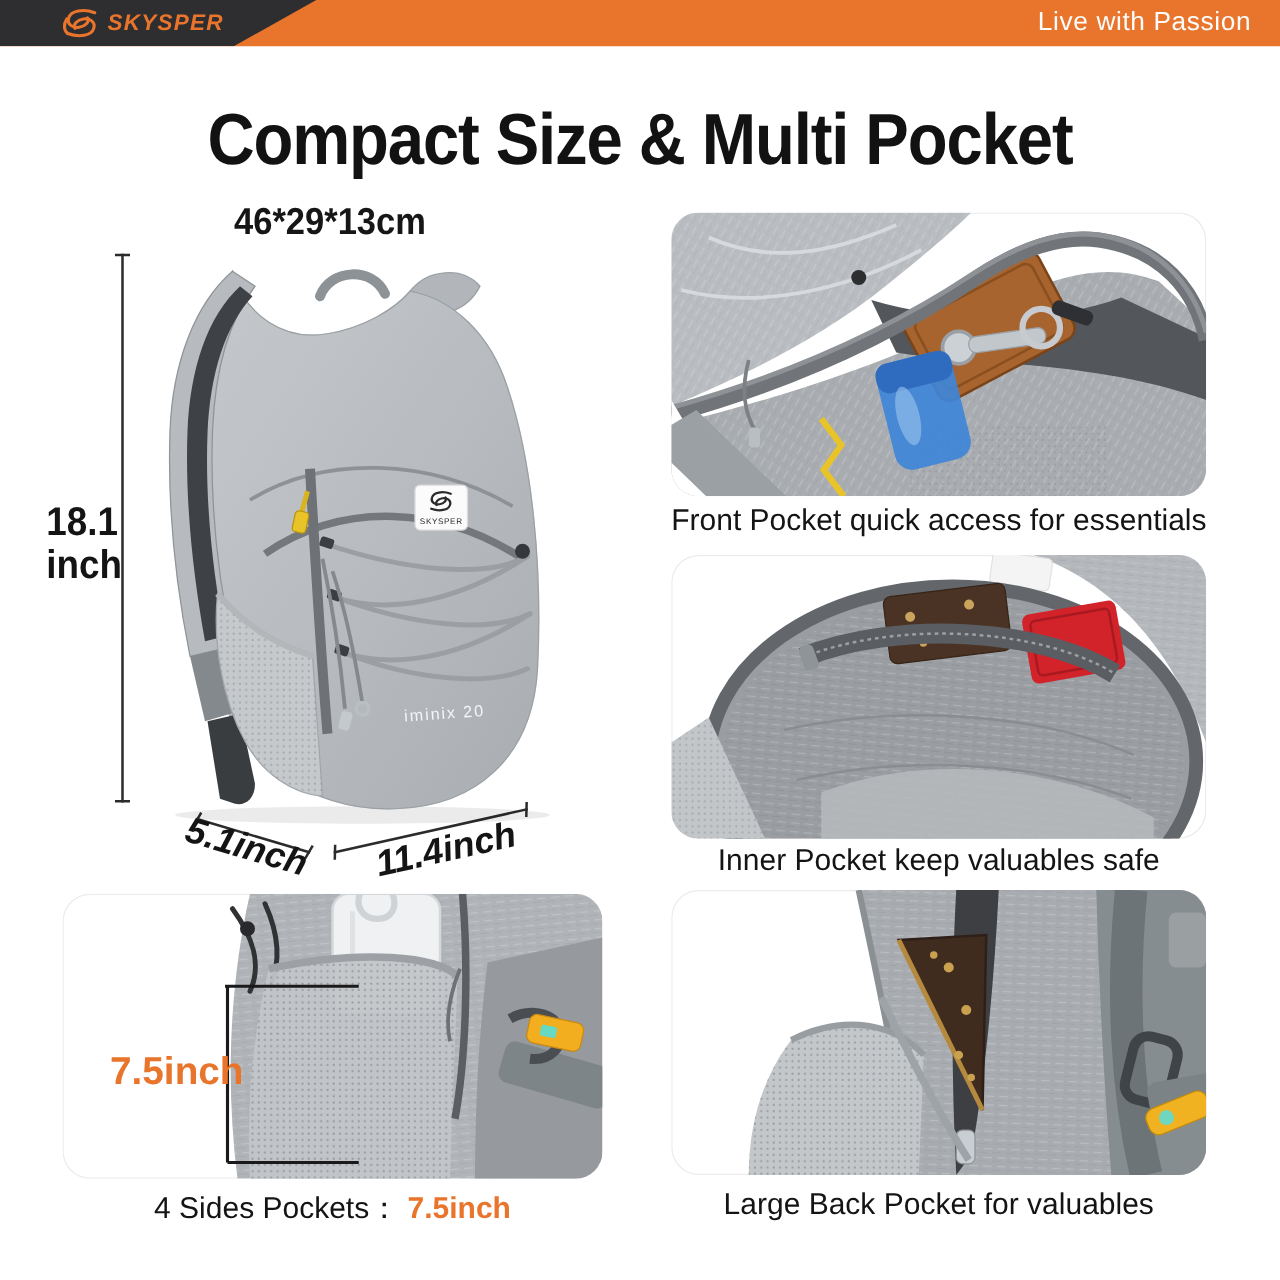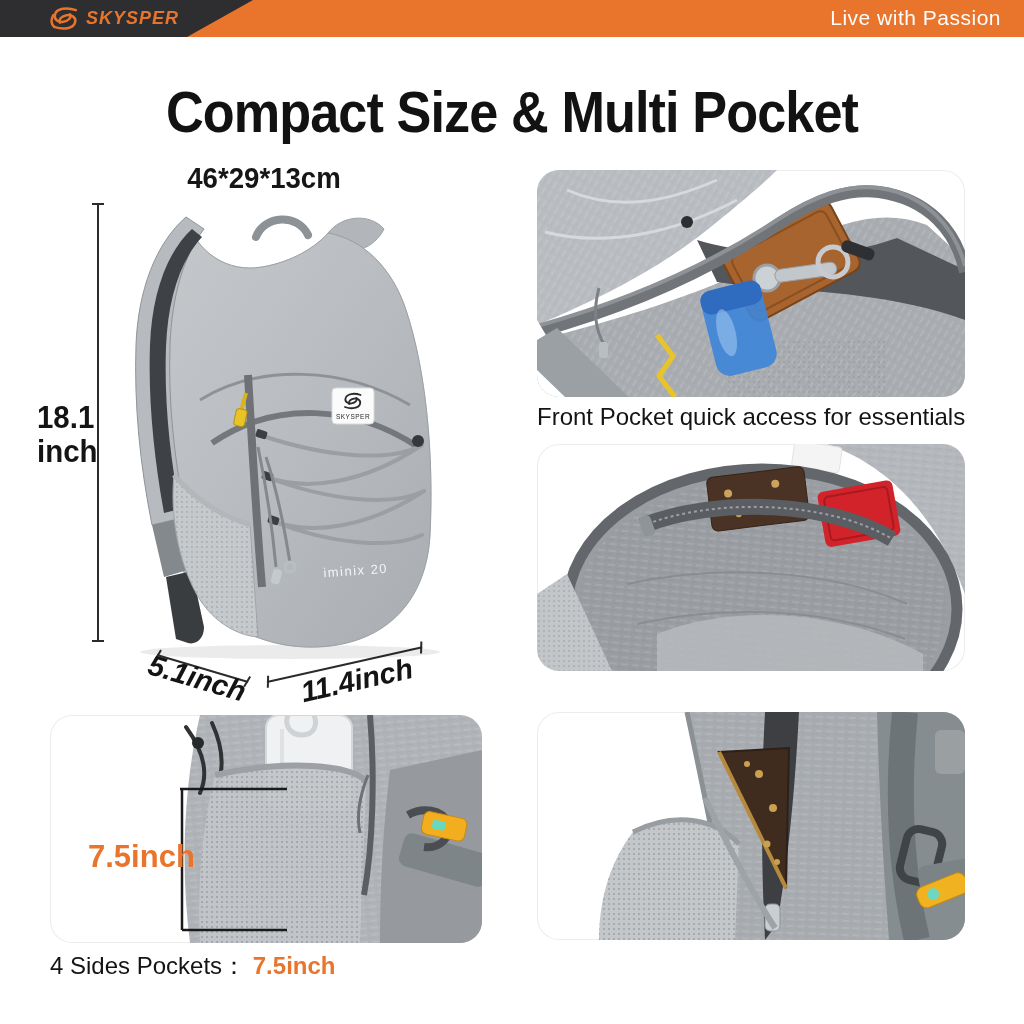--- a/index.html
+++ b/index.html
@@ -41,21 +41,21 @@
 
   
   .photo-card{position:absolute;border-radius:22px;overflow:hidden;background:#fff;
               box-shadow:0 0 0 1px #ececec inset;}
   #card-front{left:537px;top:170px;width:428px;height:227px;}
   #card-inner{left:537px;top:444px;width:428px;height:227px;}
   #card-side{left:50px;top:715px;width:432px;height:228px;}
   #card-back{left:537px;top:712px;width:428px;height:228px;}
   .photo-card svg{display:block;}
 
-  .caption{position:absolute;text-align:left;font-size:24px;color:#141414;white-space:nowrap;}
+  .caption{position:absolute;text-align:center;font-size:24px;color:#141414;white-space:nowrap;}
   #cap-front{left:537px;width:428px;top:403px;}
   #cap-inner{left:537px;width:428px;top:675px;}
   #cap-side{left:50px;width:432px;top:950px;}
   #cap-back{left:537px;width:428px;top:950px;}
   .orange-text{color:#E8752B;font-weight:bold;}
 </style>
 </head>
 <body>
 
 <div id="canvas">
@@ -261,20 +261,21 @@
       <path d="M105,82 C180,52 295,58 355,95" fill="none" stroke="#9ca0a4" stroke-width="2" stroke-dasharray="3,3"></path>
       <rect x="104" y="72" width="12" height="20" rx="4" transform="rotate(-20 110 82)" fill="#8f9499"></rect>
 
       <g fill="none" stroke="#86898d" stroke-width="2" opacity=".8">
         <path d="M90,140 C180,120 290,125 370,160"></path>
         <path d="M100,180 C190,160 290,165 368,195"></path>
       </g>
       <path d="M120,190 C200,158 310,168 386,210 L386,227 L120,227 Z" fill="#b7babd" opacity=".85"></path>
     </svg>
   </div>
+  <div class="caption" id="cap-inner">Inner Pocket keep valuables safe</div>
 
   <div class="photo-card" id="card-side">
     <svg width="432" height="228" viewBox="0 0 432 228">
       <defs>
         <pattern id="dots3" width="5" height="5" patternUnits="userSpaceOnUse">
             <circle cx="2" cy="2" r=".9" fill="#8d9195"></circle>
           </pattern>
         <pattern id="str3" width="7" height="11" patternUnits="userSpaceOnUse" patternTransform="rotate(85)">
           <line x1="2" y1="0" x2="2" y2="7" stroke="#fff" stroke-width="1" opacity=".4"></line>
           <line x1="5" y1="4" x2="5" y2="11" stroke="#6f7478" stroke-width="1" opacity=".25"></line>
@@ -365,14 +366,15 @@
       <rect x="366" y="118" width="36" height="52" rx="12" transform="rotate(14 384 144)" fill="none" stroke="#3f4448" stroke-width="8"></rect>
       <rect x="382" y="150" width="60" height="34" rx="8" transform="rotate(-10 410 167)" fill="#7c8386"></rect>
       <rect x="398" y="18" width="30" height="44" rx="6" fill="#9a9fa2"></rect>
 
       <g transform="rotate(-22 404 180)">
         <rect x="380" y="168" width="52" height="22" rx="8" fill="#f0b220" stroke="#c28b0c"></rect>
         <circle cx="396" cy="179" r="6" fill="#6fd6bf"></circle>
       </g>
     </svg>
   </div>
+  <div class="caption" id="cap-back">Large Back Pocket for valuables</div>
 
 </div>
 
 </body></html>

